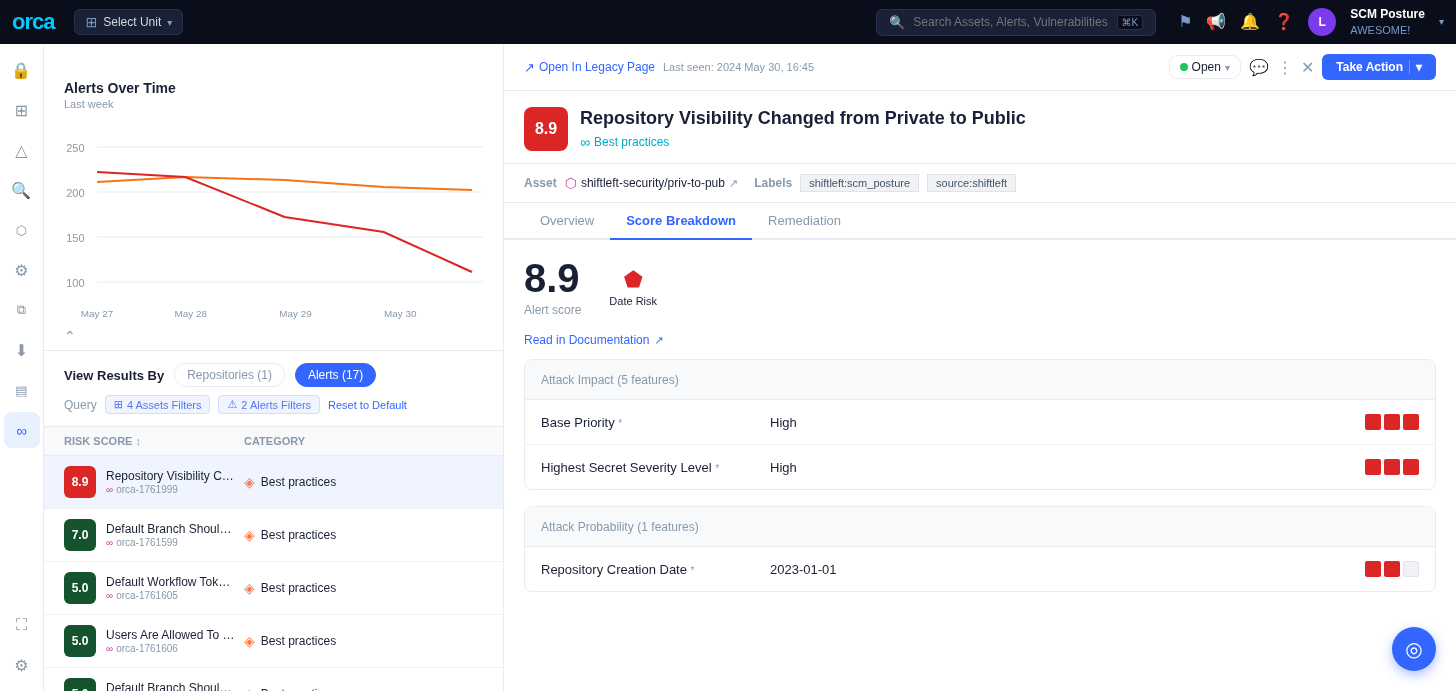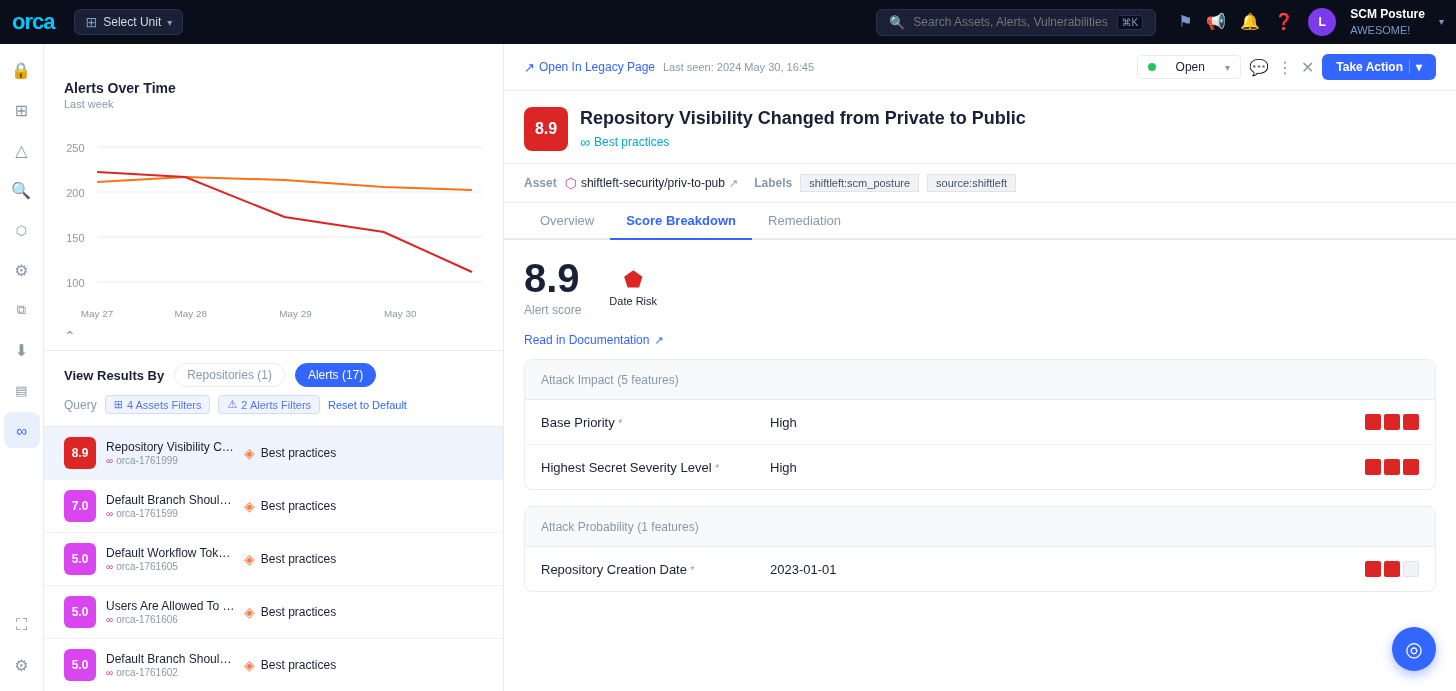--- a/index.html
+++ b/index.html
@@ -113,21 +113,21 @@
       cursor: pointer; align-items: center;
     }
     .table-row.selected { background: #f0f4ff; }
     .score-cell { display: flex; align-items: center; gap: 10px; }
     .score-badge {
       width: 32px; height: 32px; border-radius: 6px; display: flex;
       align-items: center; justify-content: center; font-weight: 700;
       font-size: 12px; color: white; flex-shrink: 0;
     }
     .score-badge.red { background: #dc2626; }
-    .score-badge.orange { background: #d946ef; }
+    .score-badge.orange { background: #14532d; }
     .row-info { overflow: hidden; }
     .row-title { font-size: 12px; font-weight: 500; color: #1a2035; white-space: nowrap; overflow: hidden; text-overflow: ellipsis; max-width: 130px; }
     .row-id { font-size: 10px; color: #8899aa; display: flex; align-items: center; gap: 3px; margin-top: 1px; }
     .category-cell { display: flex; align-items: center; gap: 6px; font-size: 12px; color: #1a2035; }
     .cat-icon { color: #ff7744; font-size: 14px; }
 
     
     .right-panel {
       flex: 1; background: white; overflow-y: auto;
       display: flex; flex-direction: column;
@@ -141,22 +141,22 @@
     .detail-header-left { display: flex; align-items: center; gap: 8px; }
     .open-legacy-link { display: flex; align-items: center; gap: 4px; color: #3366ff; font-size: 12px; cursor: pointer; }
     .last-seen { font-size: 11px; color: #8899aa; }
     .detail-header-right { display: flex; align-items: center; gap: 8px; }
     .chat-icon { color: #8899aa; font-size: 16px; cursor: pointer; }
     .more-icon { color: #8899aa; cursor: pointer; }
     .close-icon { color: #8899aa; cursor: pointer; font-size: 16px; }
 
     
     .open-btn {
-      display: flex; align-items: center; gap: 20px;
-      background: white; border: 1px solid #e8ecf0; border-radius: 4px;
+      display: flex; align-items: center; gap: 4px;
+      background: white; border: 1px solid #e8ecf0; border-radius: 9px;
       padding: 4px 10px; font-size: 12px; cursor: pointer; color: #1a2035;
     }
     .open-btn .dot { width: 8px; height: 8px; border-radius: 50%; background: #22c55e; }
     .take-action-btn {
       display: flex; align-items: center; gap: 4px;
       background: #3366ff; border: none; border-radius: 6px;
       padding: 6px 14px; font-size: 12px; cursor: pointer; color: white; font-weight: 600;
     }
     .take-action-btn .chevron { border-left: 1px solid rgba(255,255,255,0.3); padding-left: 6px; margin-left: 2px; }
 
@@ -350,20 +350,26 @@
         </div>
         <div class="filter-badge">
           <span style="font-size:11px;">⚠</span>
           <span>2 Alerts Filters</span>
         </div>
         <button class="reset-btn">Reset to Default</button>
       </div>
     </div>
 
     <div class="table-area">
+      <div class="table-header">
+        <div class="col-header">
+          <span>Risk Score</span> <span style="color:#aab">↕</span>
+        </div>
+        <div class="col-header">Category</div>
+      </div>
 
       <div class="table-row selected">
         <div class="score-cell">
           <div class="score-badge red">8.9</div>
           <div class="row-info">
             <div class="row-title">Repository Visibility Changed from ...</div>
             <div class="row-id"><span style="font-size:10px;color:#cc44aa;">∞</span> orca-1761999</div>
           </div>
         </div>
         <div class="category-cell">

